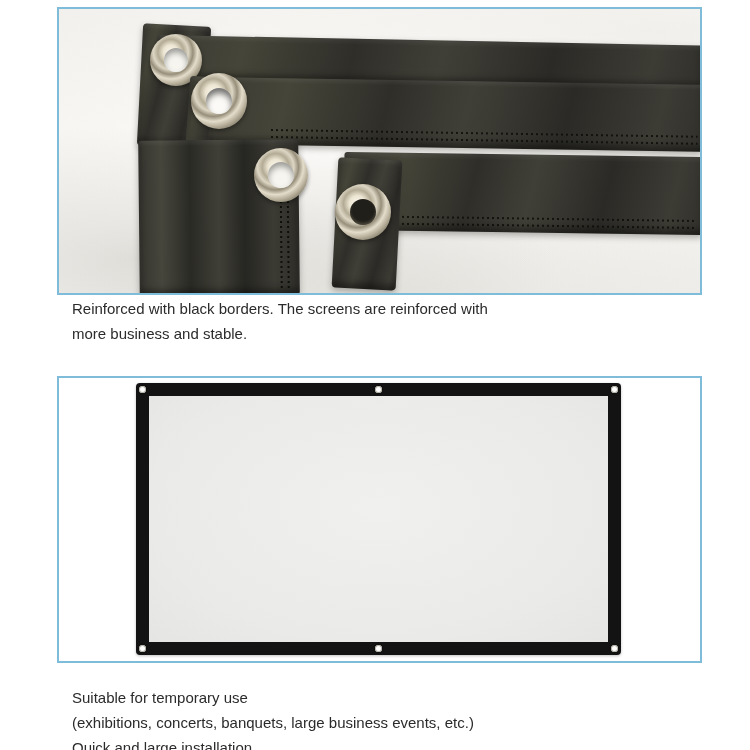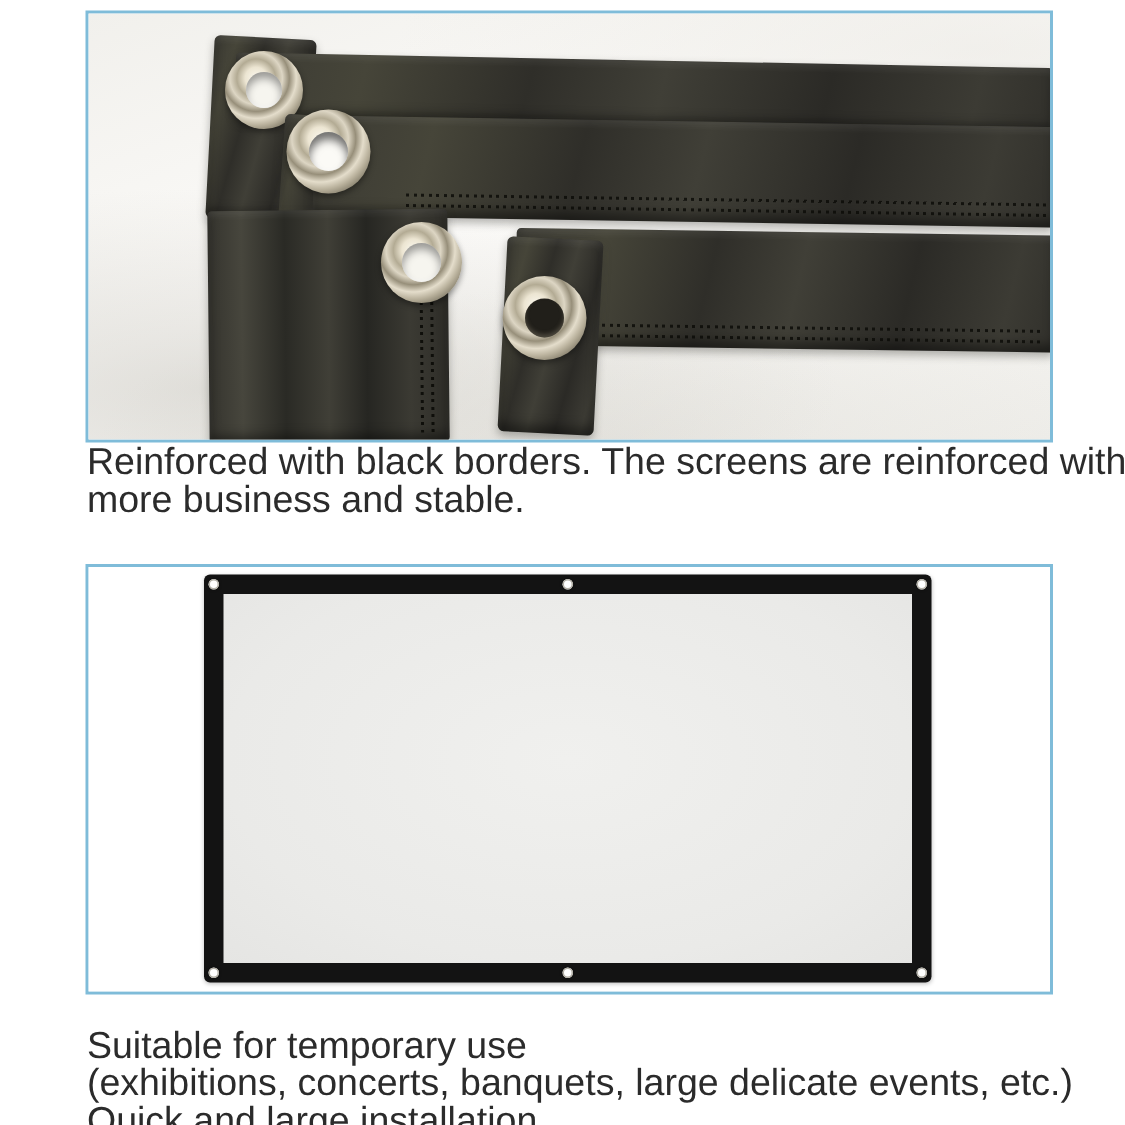--- a/index.html
+++ b/index.html
@@ -105,22 +105,22 @@
   }
   .dot.tl{left:3px;top:3px;}
   .dot.tc{left:calc(50% - 3.5px);top:3px;}
   .dot.tr{right:3px;top:3px;}
   .dot.bl{left:3px;bottom:3px;}
   .dot.bc{left:calc(50% - 3.5px);bottom:3px;}
   .dot.br{right:3px;bottom:3px;}
 
   
   .caption{
-    position:absolute;left:58px;width:660px;
-    font-size:25px;line-height:25px;color:var(--text);
+    position:absolute;left:72px;width:660px;
+    font-size:15px;line-height:25px;color:var(--text);
     letter-spacing:0;
   }
   #caption1{top:296px;}
   #caption2{top:667px;margin-top:18px;}
   .cap-line{display:block;white-space:nowrap;}
 </style>
 </head>
 <body>
 
 <div id="box1" class="frame">
@@ -172,15 +172,15 @@
       <div class="dot tr"></div>
       <div class="dot bl"></div>
       <div class="dot bc"></div>
       <div class="dot br"></div>
     </div>
   </div>
 </div>
 
 <div id="caption2" class="caption">
   <span class="cap-line">Suitable for temporary use</span>
-  <span class="cap-line">(exhibitions, concerts, banquets, large delicate events, etc.)</span>
+  <span class="cap-line">(exhibitions, concerts, banquets, large business events, etc.)</span>
   <span class="cap-line">Quick and large installation.</span>
 </div>
 
 </body></html>

